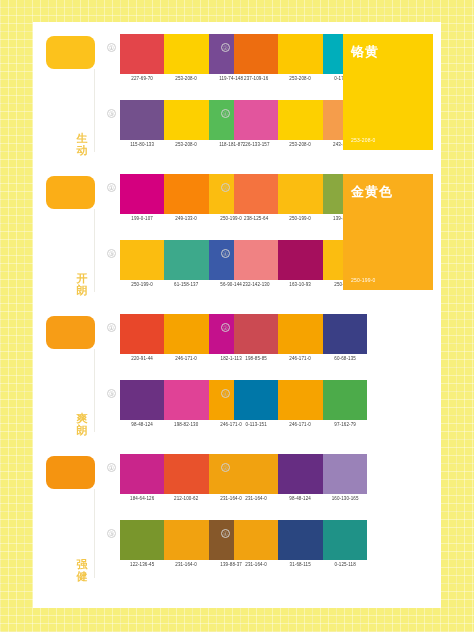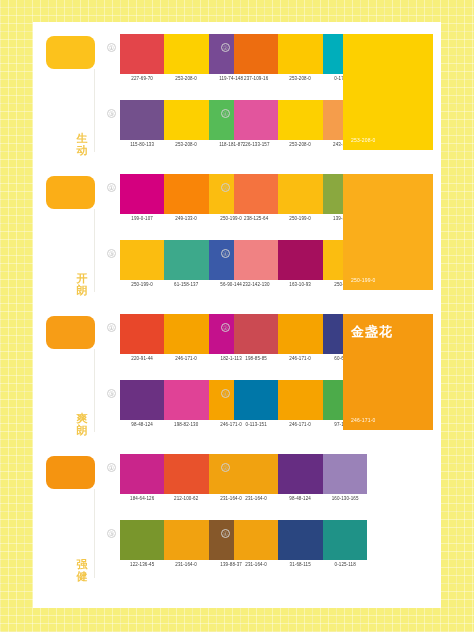--- a/index.html
+++ b/index.html
@@ -155,20 +155,21 @@
               <div style="background: rgb(245, 157, 75);"></div>
             </div>
             <div class="codes">
               <span>226-133-157</span>
               <span>253-208-0</span>
               <span>243-157-75</span>
             </div>
           </div>
         </div>
         <div class="panel" style="background: rgb(253, 208, 0);">
+          <div class="pname">铬黄</div>
           <div class="pcode">253-208-0</div>
         </div>
       </div>
       <div class="row">
         <div class="leftcol">
           <div class="chip" style="background: rgb(251, 174, 23);"></div>
           <div class="stem"></div>
           <div class="cat-label">
             <span>开</span>
             <span>朗</span>
@@ -222,20 +223,21 @@
               <div style="background: rgb(251, 189, 16);"></div>
             </div>
             <div class="codes">
               <span>232-142-130</span>
               <span>163-10-93</span>
               <span>250-199-0</span>
             </div>
           </div>
         </div>
         <div class="panel" style="background: rgb(250, 174, 27);">
+          <div class="pname">金黄色</div>
           <div class="pcode">250-199-0</div>
         </div>
       </div>
       <div class="row">
         <div class="leftcol">
           <div class="chip" style="background: rgb(247, 157, 22);"></div>
           <div class="stem"></div>
           <div class="cat-label">
             <span>爽</span>
             <span>朗</span>
@@ -288,24 +290,20 @@
               <div style="background: rgb(246, 163, 0);"></div>
               <div style="background: rgb(76, 171, 74);"></div>
             </div>
             <div class="codes">
               <span>0-113-151</span>
               <span>246-171-0</span>
               <span>97-162-79</span>
             </div>
           </div>
         </div>
-        <div class="panel" style="background: rgb(245, 154, 16);">
-          <div class="pname">金盏花</div>
-          <div class="pcode">246-171-0</div>
-        </div>
       </div>
       <div class="row row-4">
         <div class="leftcol">
           <div class="chip" style="background: rgb(245, 148, 16);"></div>
           <div class="stem"></div>
           <div class="cat-label">
             <span>强</span>
             <span>健</span>
           </div>
         </div>

